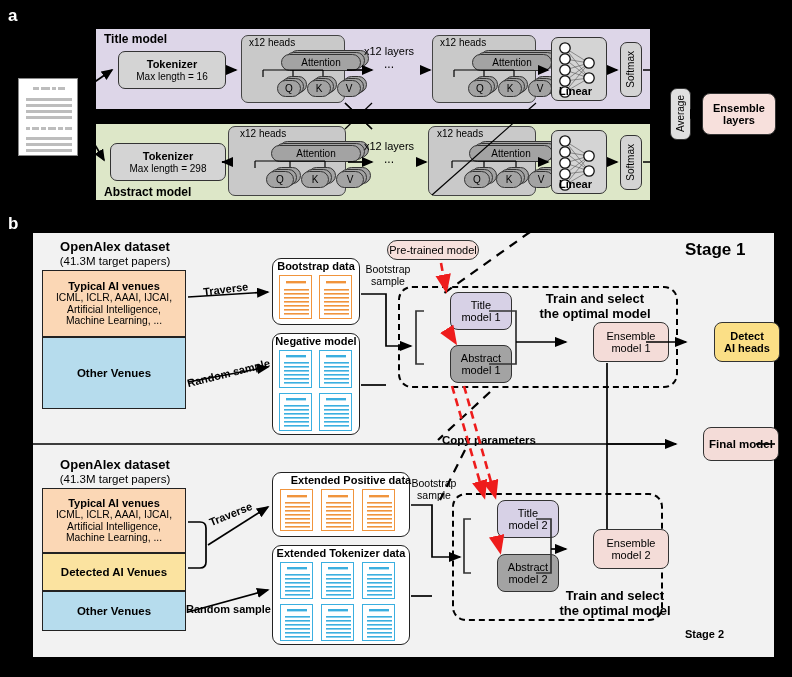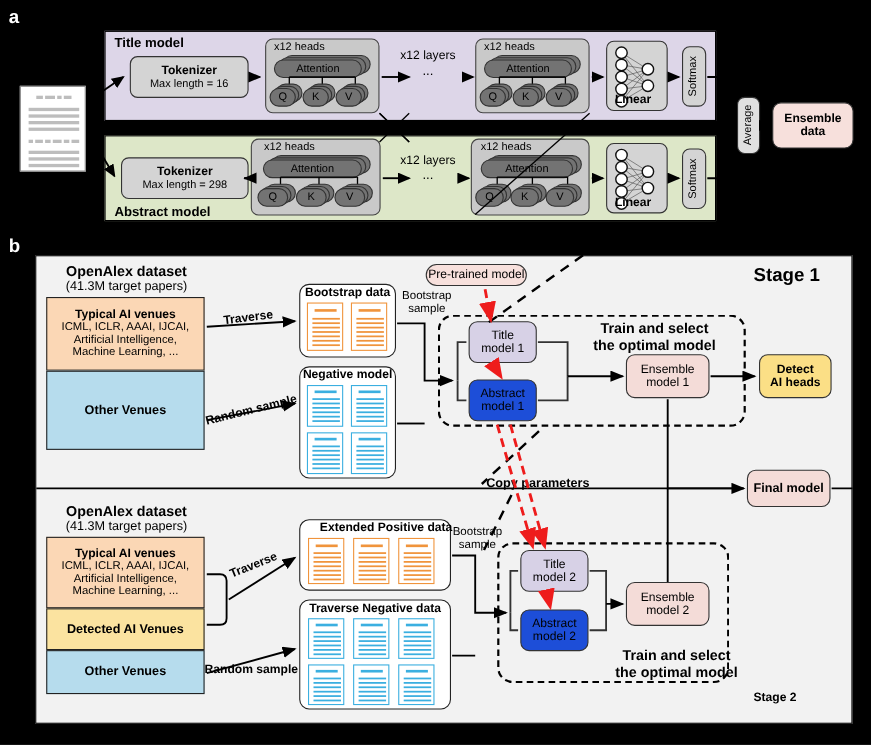--- a/index.html
+++ b/index.html
@@ -10,41 +10,41 @@
 
   
   .panel-letter{color:#fff;font-weight:bold;font-size:17px;}
 
   
   .band{border:1px solid #000;}
   .band-title{background:#ddd6e8;}
   .band-abs{background:#dde7c8;}
 
   .rbox{border:1.6px solid #333;border-radius:7px;background:#d4d4d4;}
-  .rbox-w{border:1.6px solid #333;border-radius:9px;background:#737373;}
+  .rbox-w{border:1.6px solid #333;border-radius:9px;background:#a3a3a3;margin-left:32px;}
   .headsbox{border:1.6px solid #444;border-radius:7px;background:#c9c9c9;}
 
   .vert{writing-mode:vertical-rl;transform:rotate(180deg);}
 
   .lbl{color:#000;}
   .b{font-weight:bold;}
 
   
   .pb{background:#f2f2f2;border:1px solid #000;}
   .ds-orange{background:#fbd7b5;border:1.4px solid #222;}
   .ds-yellow{background:#fbe3a0;border:1.4px solid #222;}
   .ds-blue{background:#b6dced;border:1.4px solid #222;}
   .datacard{background:#fff;border:1.8px solid #222;border-radius:9px;}
   .doc{background:#fff;box-sizing:border-box;}
   .doc.o{border:1.6px solid #f0943c;}
   .doc.c{border:1.6px solid #3bafe0;}
 
-  .mbox{border:1.6px solid #333;border-radius:8px;}
+  .mbox{border:1.6px solid #333;border-radius:8px;margin-left:24px;}
   .m-title{background:#d7d1e6;}
-  .m-abs{background:#1d4ed8;}
+  .m-abs{background:#a3a3a3;}
   .m-ens{background:#f4dcd8;}
   .m-det{background:#fbdf86;}
   .m-fin{background:#f4dcd8;}
   .pretrained{background:#f7e0dc;border:1.4px solid #333;border-radius:11px;}
 
   .dash{border:2.2px dashed #000;border-radius:14px;background:transparent;}
 
   svg{position:absolute;left:0;top:0;overflow:visible;}
   .ln{stroke:#000;stroke-width:1.7;fill:none;}
   .ln2{stroke:#333;stroke-width:1.7;fill:none;}
@@ -274,21 +274,21 @@
 
 <div class="abs rbox ctr" style="left:620px;top:135px;width:22px;height:55px;">
   <span class="vert" style="font-size:10px;">Softmax</span>
 </div>
 
 <div class="abs rbox ctr" style="left:670px;top:88px;width:21px;height:52px;background:#e0e0e0;">
   <span class="vert" style="font-size:10px;">Average</span>
 </div>
 <div class="abs ctr" style="left:702px;top:93px;width:74px;height:42px;background:#f7e0dc;border:1.4px solid #333;border-radius:8px;flex-direction:column;font-size:11px;font-weight:bold;">
   <span>Ensemble</span>
-  <span>data</span>
+  <span>layers</span>
 </div>
 
 <svg width="792" height="210" style="left:0;top:0;">
   <defs>
     <marker id="ah" markerWidth="7" markerHeight="7" refX="6" refY="3" orient="auto">
       <path d="M0,0 L7,3 L0,6 z" fill="#000"></path>
     </marker>
   </defs>
 
   <path class="ln" d="M80,92 L112,70" marker-end="url(#ah)"></path>
@@ -535,21 +535,21 @@
           <rect x="4" y="24" width="25" height="1.6"></rect>
       <rect x="4" y="28" width="25" height="1.6"></rect>
           <rect x="4" y="32" width="25" height="1.6"></rect>
       <rect x="4" y="36" width="25" height="1.6"></rect>
         </g>
       </svg>
     </div>
 </div>
 
 <div class="abs datacard" style="left:272px;top:545px;width:138px;height:100px;"></div>
-<div class="abs b ctr" style="left:272px;top:547px;width:138px;height:13px;font-size:11px;">Traverse Negative data</div>
+<div class="abs b ctr" style="left:272px;top:547px;width:138px;height:13px;font-size:11px;">Extended Tokenizer data</div>
 <div class="abs" style="left:280px;top:562px;width:122px;height:80px;">
   <div class="abs doc c" style="left:0;top:0;width:33px;height:37px;">
     <svg width="33" height="37">
         <g fill="#3bafe0">
           <rect x="6" y="4" width="20" height="2.4"></rect>
       <rect x="4" y="11" width="25" height="1.6"></rect>
           <rect x="4" y="15" width="25" height="1.6"></rect>
       <rect x="4" y="19" width="25" height="1.6"></rect>
           <rect x="4" y="23" width="25" height="1.6"></rect>
       <rect x="4" y="27" width="25" height="1.6"></rect>

